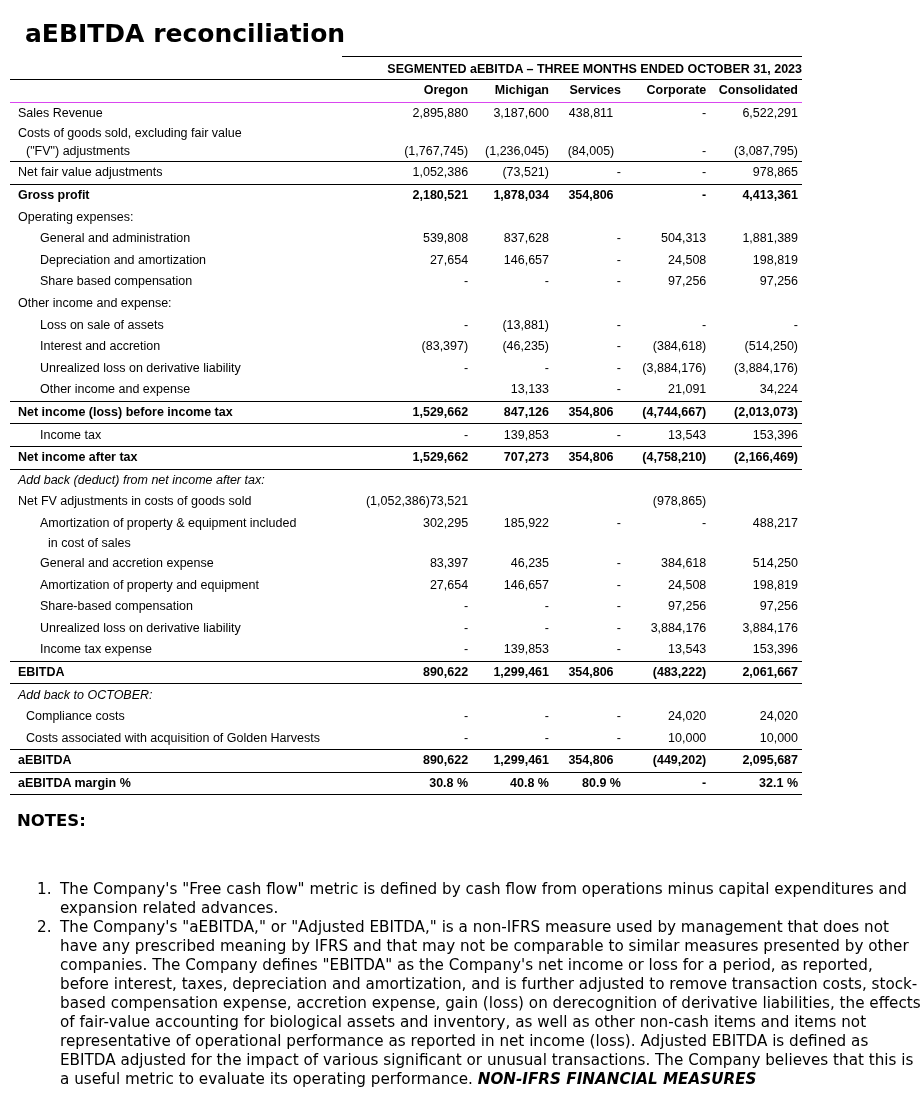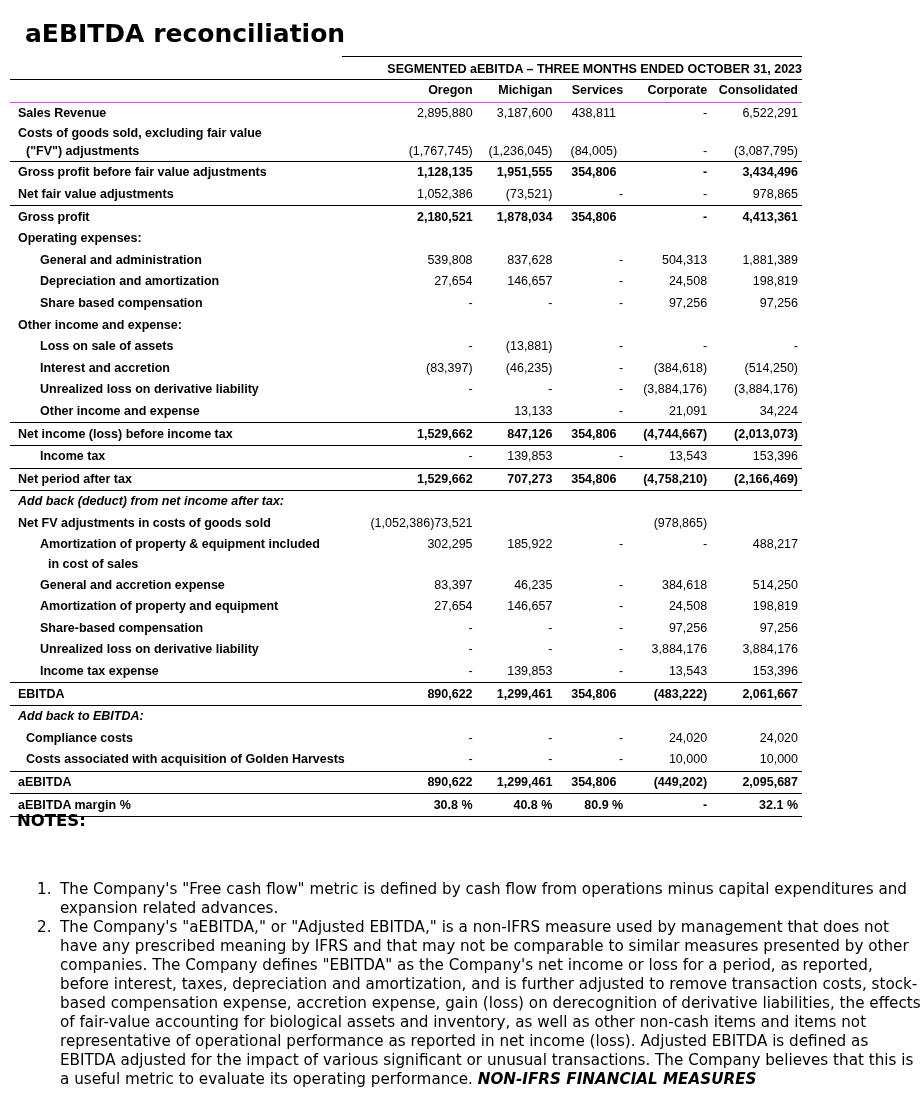--- a/index.html
+++ b/index.html
@@ -13,21 +13,21 @@
   .period {
     position: absolute; left: 332px; top: 6px; width: 460px; text-align: right;
     font-family: "Liberation Sans", sans-serif; font-weight: bold; font-size: 12.5px;
   }
   .period-bottom { position: absolute; left: 0; top: 23px; width: 792px; border-top: 1px solid #000; }
   table {
     position: absolute; left: 0; top: 24px; width: 792px; border-collapse: collapse;
     font-family: "Liberation Sans", sans-serif; font-size: 12.5px;
   }
   td { padding: 0; height: 21.6px; line-height: 21px; white-space: nowrap; vertical-align: middle; }
-  td.lbl { width: 340px; padding-left: 8px; text-align: left; font-weight: bold; }
+  td.lbl { width: 340px; padding-left: 8px; text-align: left; }
   td.n { text-align: right; }
   td.c1 { width: 104px; padding-right: 2px; }
   td.c2 { width: 84px; }
   td.c3 { width: 70px; text-align: center; padding-left: 10px; }
   td.c3.r { text-align: right; padding-left: 0; padding-right: 2px; }
   td.c4 { width: 90px; }
   td.c5 { width: 96px; padding-right: 4px; }
   tr.hdr td { font-weight: bold; border-bottom: 1px solid #d946ef; }
   tr.bold td { font-weight: bold; }
   tr.ital td.lbl { font-style: italic; }
@@ -80,28 +80,20 @@
           <td class="n c5">6,522,291</td>
         </tr>
         <tr class="two bb">
           <td class="lbl "><span>Costs of goods sold, excluding fair value</span><span class="sub">("FV") adjustments</span></td>
           <td class="n c1">(1,767,745)</td>
           <td class="n c2">(1,236,045)</td>
           <td class="n c3">(84,005)</td>
           <td class="n c4">-</td>
           <td class="n c5">(3,087,795)</td>
         </tr>
-        <tr class="bold">
-          <td class="lbl "><span>Gross profit before fair value adjustments</span></td>
-          <td class="n c1">1,128,135</td>
-          <td class="n c2">1,951,555</td>
-          <td class="n c3">354,806</td>
-          <td class="n c4">-</td>
-          <td class="n c5">3,434,496</td>
-        </tr>
         <tr class="bb">
           <td class="lbl "><span>Net fair value adjustments</span></td>
           <td class="n c1">1,052,386</td>
           <td class="n c2">(73,521)</td>
           <td class="n c3 r">-</td>
           <td class="n c4">-</td>
           <td class="n c5">978,865</td>
         </tr>
         <tr class="bold">
           <td class="lbl "><span>Gross profit</span></td>
@@ -193,21 +185,21 @@
         </tr>
         <tr class="bb">
           <td class="lbl ind1"><span>Income tax</span></td>
           <td class="n c1">-</td>
           <td class="n c2">139,853</td>
           <td class="n c3 r">-</td>
           <td class="n c4">13,543</td>
           <td class="n c5">153,396</td>
         </tr>
         <tr class="bold bb">
-          <td class="lbl "><span>Net period after tax</span></td>
+          <td class="lbl "><span>Net income after tax</span></td>
           <td class="n c1">1,529,662</td>
           <td class="n c2">707,273</td>
           <td class="n c3">354,806</td>
           <td class="n c4">(4,758,210)</td>
           <td class="n c5">(2,166,469)</td>
         </tr>
         <tr class="ital">
           <td class="lbl "><span>Add back (deduct) from net income after tax:</span></td>
           <td class="n c1"></td>
           <td class="n c2"></td>
@@ -273,21 +265,21 @@
         </tr>
         <tr class="bold bb">
           <td class="lbl "><span>EBITDA</span></td>
           <td class="n c1">890,622</td>
           <td class="n c2">1,299,461</td>
           <td class="n c3">354,806</td>
           <td class="n c4">(483,222)</td>
           <td class="n c5">2,061,667</td>
         </tr>
         <tr class="ital">
-          <td class="lbl "><span>Add back to EBITDA:</span></td>
+          <td class="lbl "><span>Add back to OCTOBER:</span></td>
           <td class="n c1"></td>
           <td class="n c2"></td>
           <td class="n c3"></td>
           <td class="n c4"></td>
           <td class="n c5"></td>
         </tr>
         <tr class="">
           <td class="lbl ind2"><span>Compliance costs</span></td>
           <td class="n c1">-</td>
           <td class="n c2">-</td>

